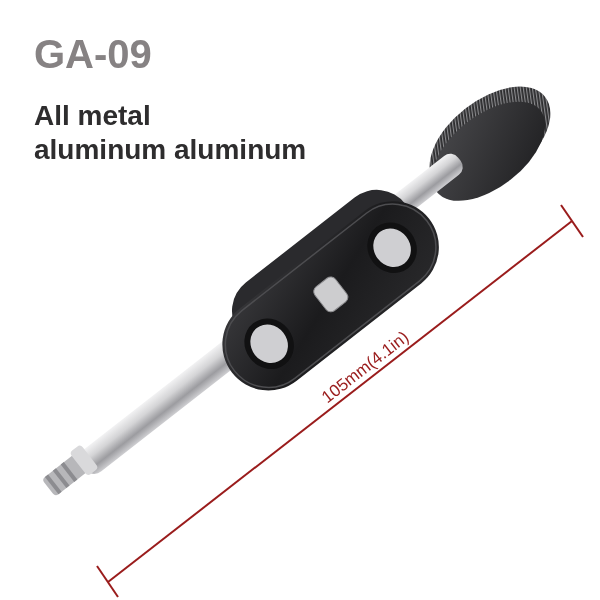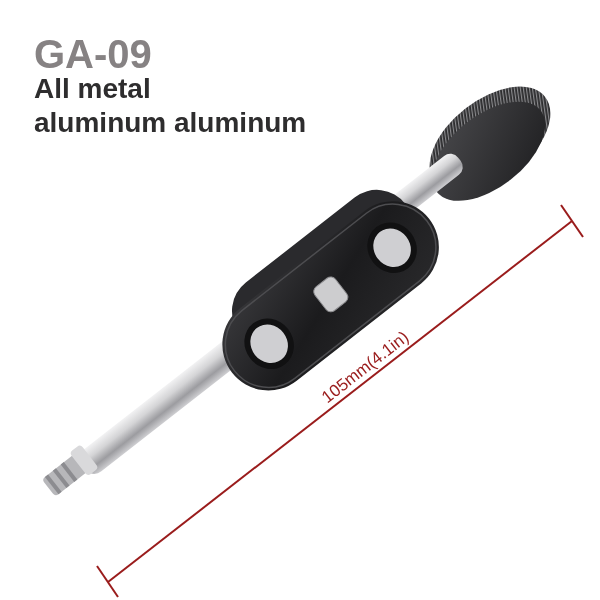--- a/index.html
+++ b/index.html
@@ -14,21 +14,21 @@
       position: absolute;
       left: 34px; top: 34px;
       font-size: 40px;
       font-weight: 700;
       color: #868283;
       letter-spacing: 0px;
       line-height: 40px;
     }
     .subtitle {
       position: absolute;
-      left: 34px; top: 72px;
+      left: 34px; top: 99px;
       font-size: 28px;
       font-weight: 700;
       color: #2e2d2e;
       line-height: 34px;
     }
     .product-svg {
       position: absolute;
       left: 0; top: 0;
       width: 600px; height: 600px;
     }

